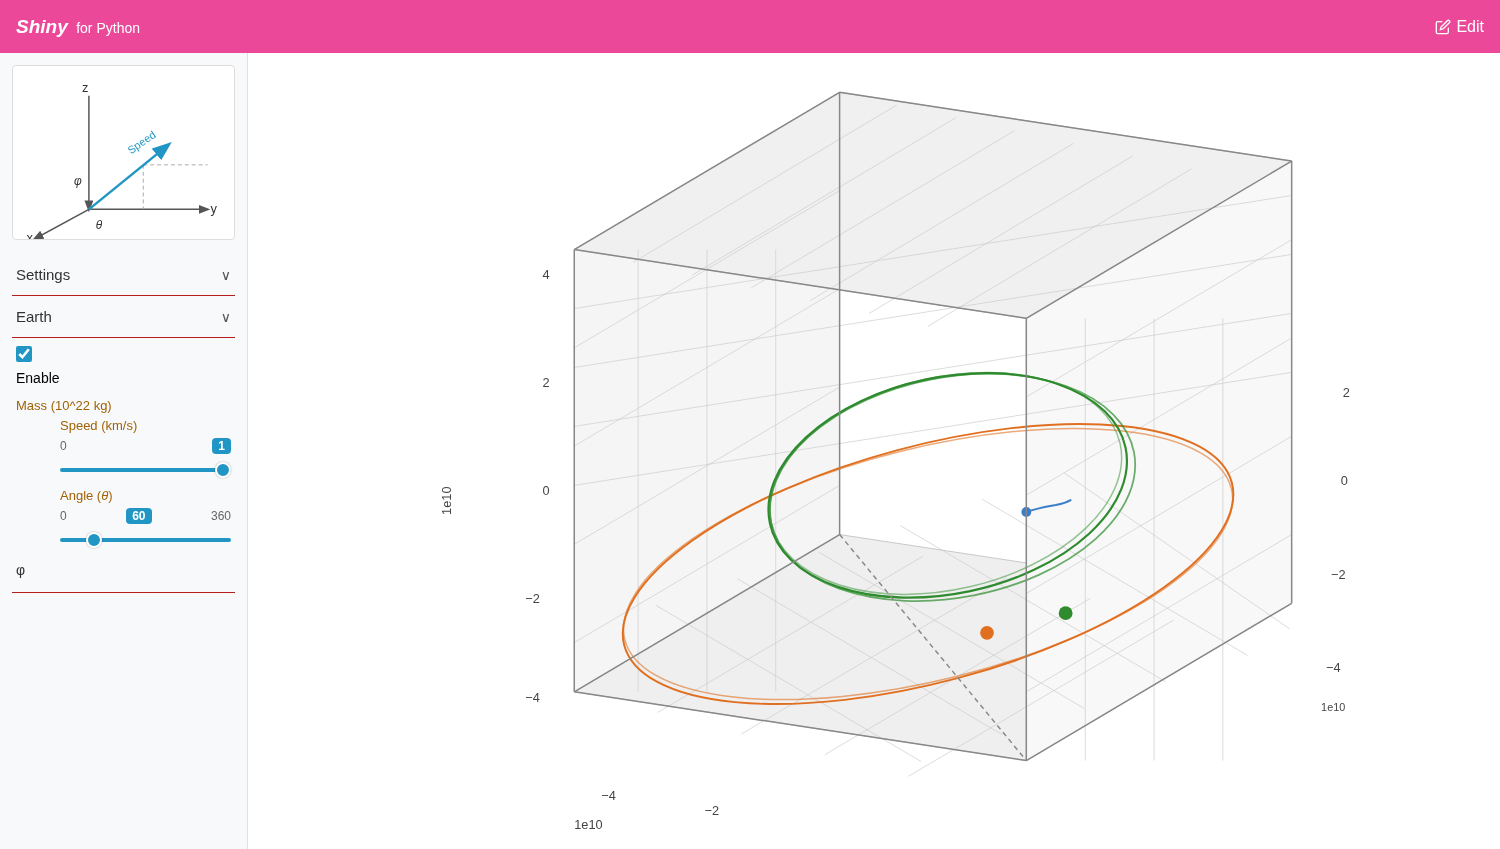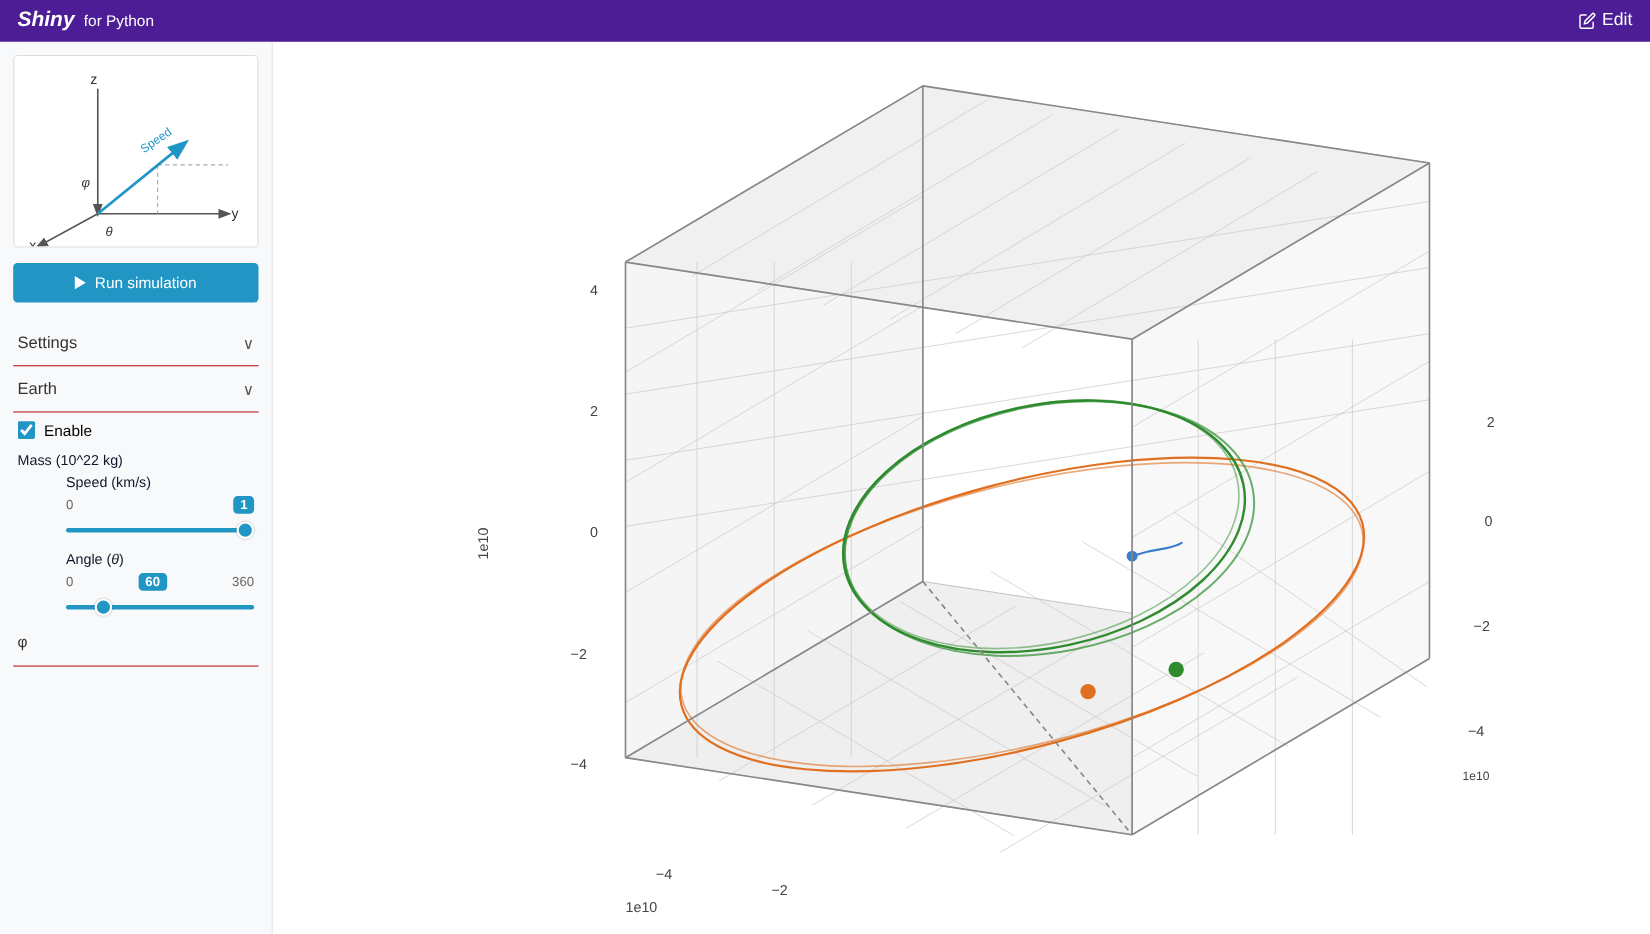--- a/index.html
+++ b/index.html
@@ -1,26 +1,26 @@
 <!DOCTYPE html>
 <html><head>
   <meta charset="utf-8">
   <style>
     * { box-sizing: border-box; margin: 0; padding: 0; }
     body { font-family: -apple-system, BlinkMacSystemFont, 'Segoe UI', sans-serif; background: #fff; display: flex; flex-direction: column; height: 849px; overflow: hidden; }
 
     
     .header {
-      background: #4c1d95;
+      background: #ec4899;
       color: white;
       display: flex;
       align-items: center;
       justify-content: space-between;
       padding: 0 16px;
-      height: 38px;
+      height: 53px;
       flex-shrink: 0;
     }
 
     
     .main {
       display: flex;
       flex: 1;
       overflow: hidden;
     }
 
@@ -95,31 +95,32 @@
     .accordion-content {
       padding: 8px 4px 14px;
     }
 
     
     .checkbox-row {
       display: flex;
       gap: 8px;
       margin-bottom: 12px;
       font-size: 14px;
+      flex-direction: column;
     }
     .checkbox-row input[type="checkbox"] {
       accent-color: #2196c4;
       width: 16px;
       height: 16px;
     }
 
     
     .field-label {
       font-size: 13px;
-      color: #0f172a;
+      color: #a16207;
       margin-bottom: 5px;
     }
 
     
     .text-input {
       width: 100%;
       border: 1px solid #ccc;
       border-radius: 4px;
       padding: 6px 8px;
       font-size: 14px;
@@ -240,24 +241,20 @@
           <marker id="arrow" markerWidth="8" markerHeight="8" refX="6" refY="3" orient="auto">
             <path d="M0,0 L0,6 L8,3 z" fill="#555"></path>
           </marker>
           <marker id="arrow-blue" markerWidth="8" markerHeight="8" refX="6" refY="3" orient="auto">
             <path d="M0,0 L0,6 L8,3 z" fill="#2196c4"></path>
           </marker>
         </defs>
       </svg>
     </div>
 
-    <button class="run-btn">
-      <span class="play-icon"></span>
-      <span>Run simulation</span>
-    </button>
 
     <div class="accordion-item">
       <div class="accordion-header">
         <span>Settings</span>
         <span class="accordion-chevron">∨</span>
       </div>
     </div>
 
     <div class="accordion-item">
       <div class="accordion-header">

